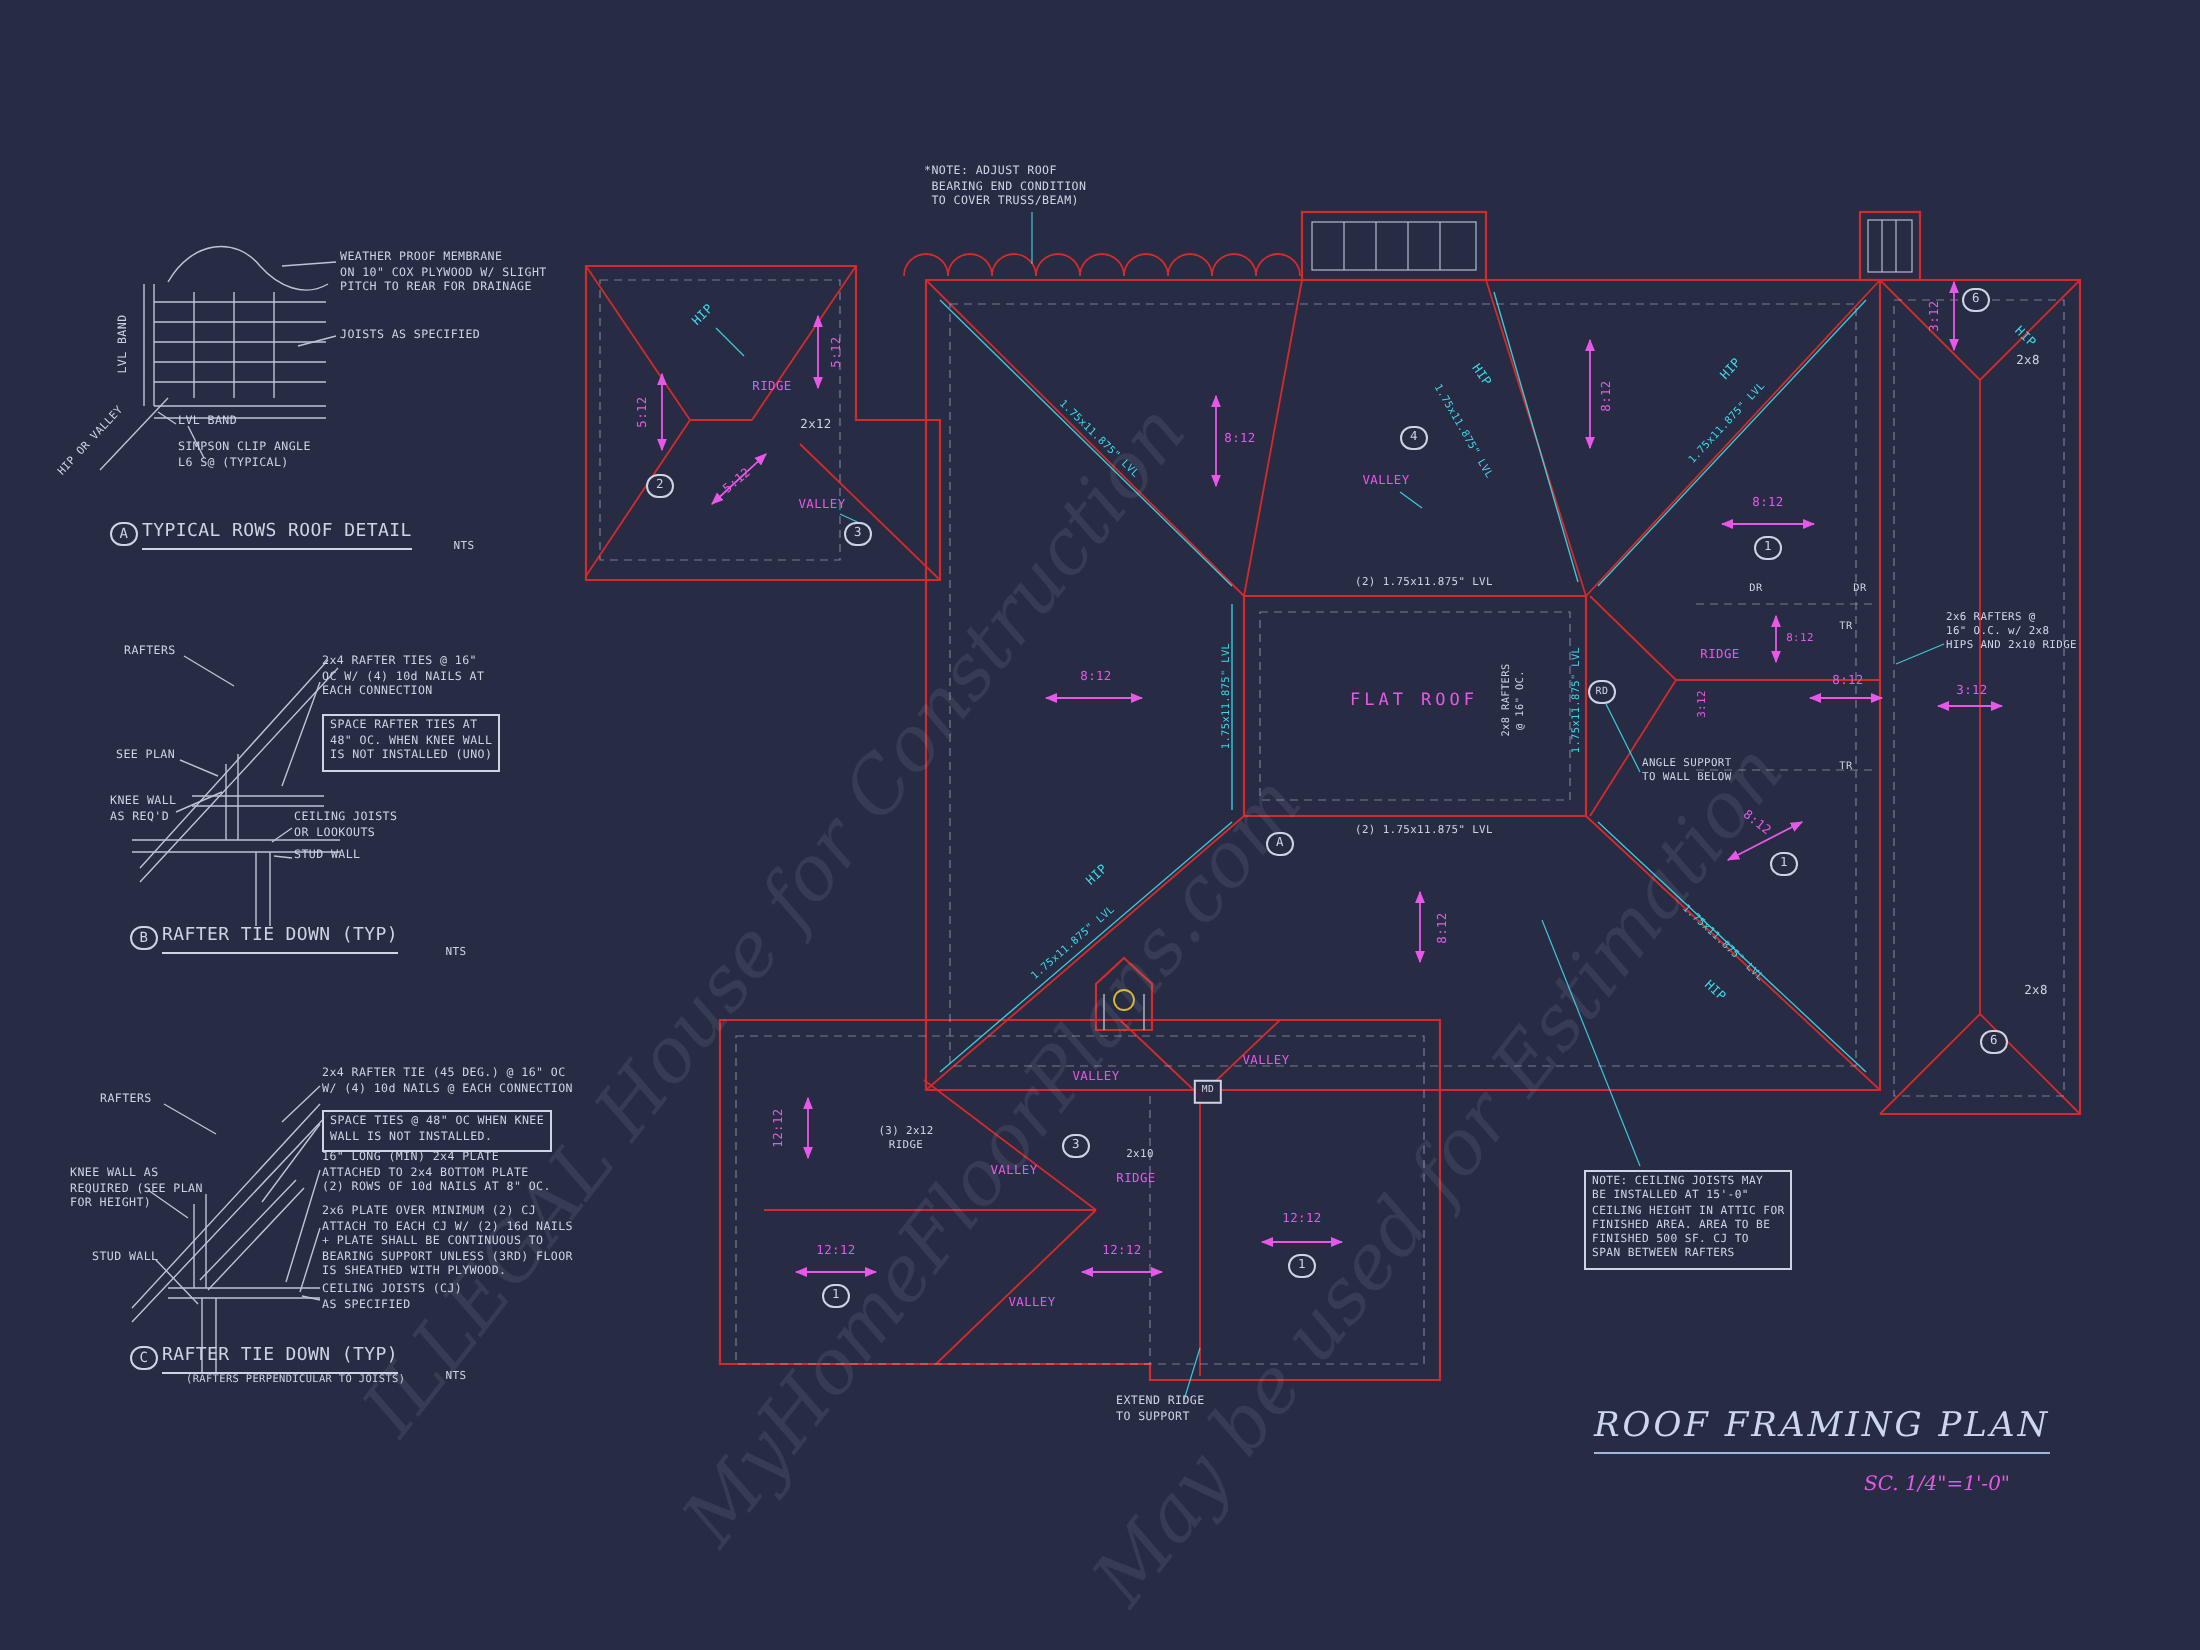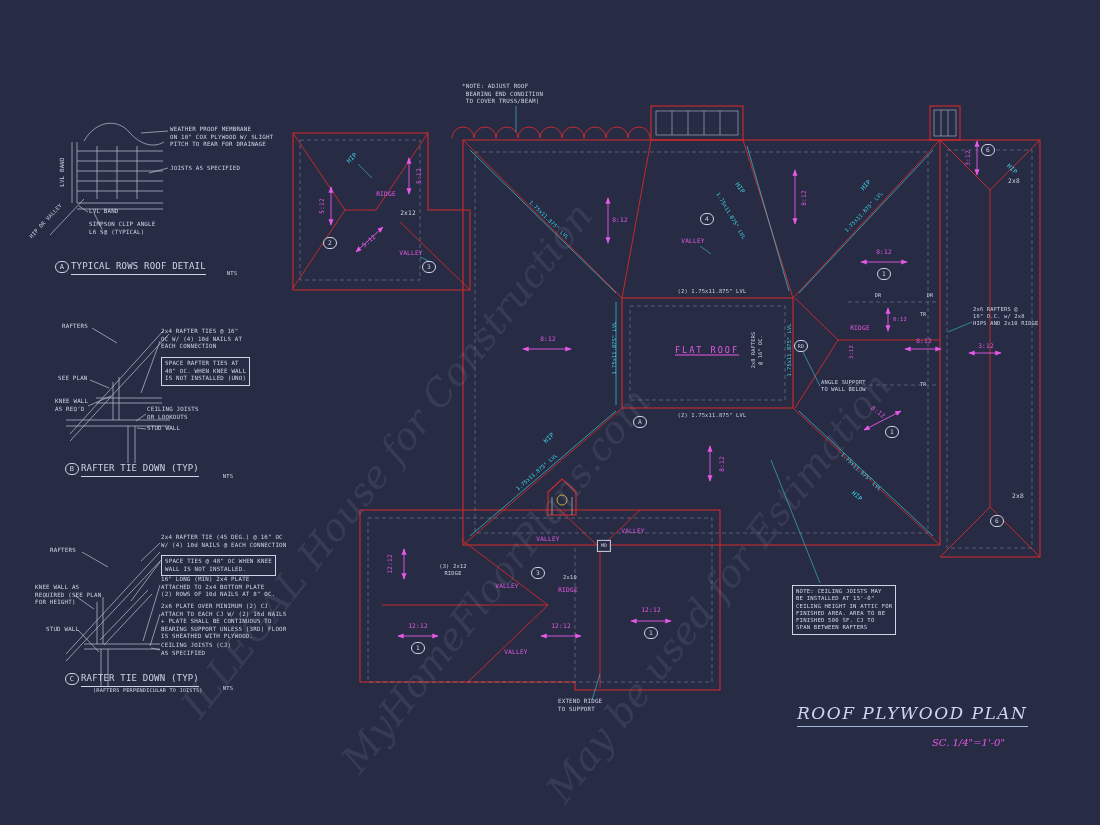--- a/index.html
+++ b/index.html
@@ -233,21 +233,21 @@
       <div class="ann w left" style="left: 973px; top: 306px; font-size: 5.4px; transform: translate(0px, 0px);">2x6 RAFTERS @
 16" O.C. w/ 2x8
 HIPS AND 2x10 RIDGE</div>
       <div class="ann m" style="left: 986px; top: 346px; font-size: 6.2px; transform: translate(-50%, -50%);">3:12</div>
       <div class="ann w circ" style="left: 801px; top: 346px; font-size: 5px; transform: translate(-50%, -50%);">RD</div>
       <div class="ann w left" style="left: 821px; top: 379px; font-size: 5.4px; transform: translate(0px, 0px);">ANGLE SUPPORT
 TO WALL BELOW</div>
       <div class="ann w" style="left: 712px; top: 292px; font-size: 5.4px; transform: translate(-50%, -50%);">(2) 1.75x11.875" LVL</div>
       <div class="ann m" style="left: 548px; top: 339px; font-size: 6.2px; transform: translate(-50%, -50%);">8:12</div>
       <div class="ann c" style="left: 614px; top: 348px; font-size: 5.2px; transform: translate(-50%, -50%) rotate(-90deg);">1.75x11.875" LVL</div>
-      <div class="ann m" style="left: 707px; top: 351px; font-size: 8.5px; letter-spacing: 2px; transform: translate(-50%, -50%); text-decoration: underline;">FLAT ROOF</div>
+      <div class="ann m" style="left: 707px; top: 351px; font-size: 8.5px; letter-spacing: 2px; transform: translate(-50%, -50%);">FLAT ROOF</div>
       <div class="ann w" style="left: 757px; top: 350px; font-size: 5.2px; transform: translate(-50%, -50%) rotate(-90deg);">2x8 RAFTERS
 @ 16" OC.</div>
       <div class="ann c" style="left: 789px; top: 350px; font-size: 5.2px; transform: translate(-50%, -50%) rotate(-90deg);">1.75x11.875" LVL</div>
       <div class="ann w" style="left: 712px; top: 416px; font-size: 5.4px; transform: translate(-50%, -50%);">(2) 1.75x11.875" LVL</div>
       <div class="ann w circ" style="left: 640px; top: 422px; font-size: 6.2px; transform: translate(-50%, -50%);">A</div>
       <div class="ann c" style="left: 549px; top: 438px; font-size: 6.2px; transform: translate(-50%, -50%) rotate(-43deg);">HIP</div>
       <div class="ann c" style="left: 537px; top: 472px; font-size: 5.2px; transform: translate(-50%, -50%) rotate(-41deg);">1.75x11.875" LVL</div>
       <div class="ann m" style="left: 722px; top: 464px; font-size: 6.2px; transform: translate(-50%, -50%) rotate(-90deg);">8:12</div>
       <div class="ann m" style="left: 878px; top: 412px; font-size: 6.2px; transform: translate(-50%, -50%) rotate(38deg);">8:12</div>
       <div class="ann w circ" style="left: 892px; top: 432px; font-size: 6.2px; transform: translate(-50%, -50%);">1</div>
@@ -278,16 +278,16 @@
 FINISHED 500 SF. CJ TO
 SPAN BETWEEN RAFTERS</div>
       <div class="ann w left" style="left: 558px; top: 698px; font-size: 5.8px; transform: translate(0px, 0px);">EXTEND RIDGE
 TO SUPPORT</div>
     </div>
 
   <div class="wm" id="wm1">ILLEGAL House for Construction</div>
   <div class="wm" id="wm2">MyHomeFloorPlans.com</div>
   <div class="wm" id="wm3">May be used for Estimation</div>
 
-  <div class="title">ROOF PLYWOOD PLAN</div>
+  <div class="title">ROOF FRAMING PLAN</div>
   <div class="scale">SC. 1/4"=1'-0"</div>
 
 </div>
 
 </body></html>

